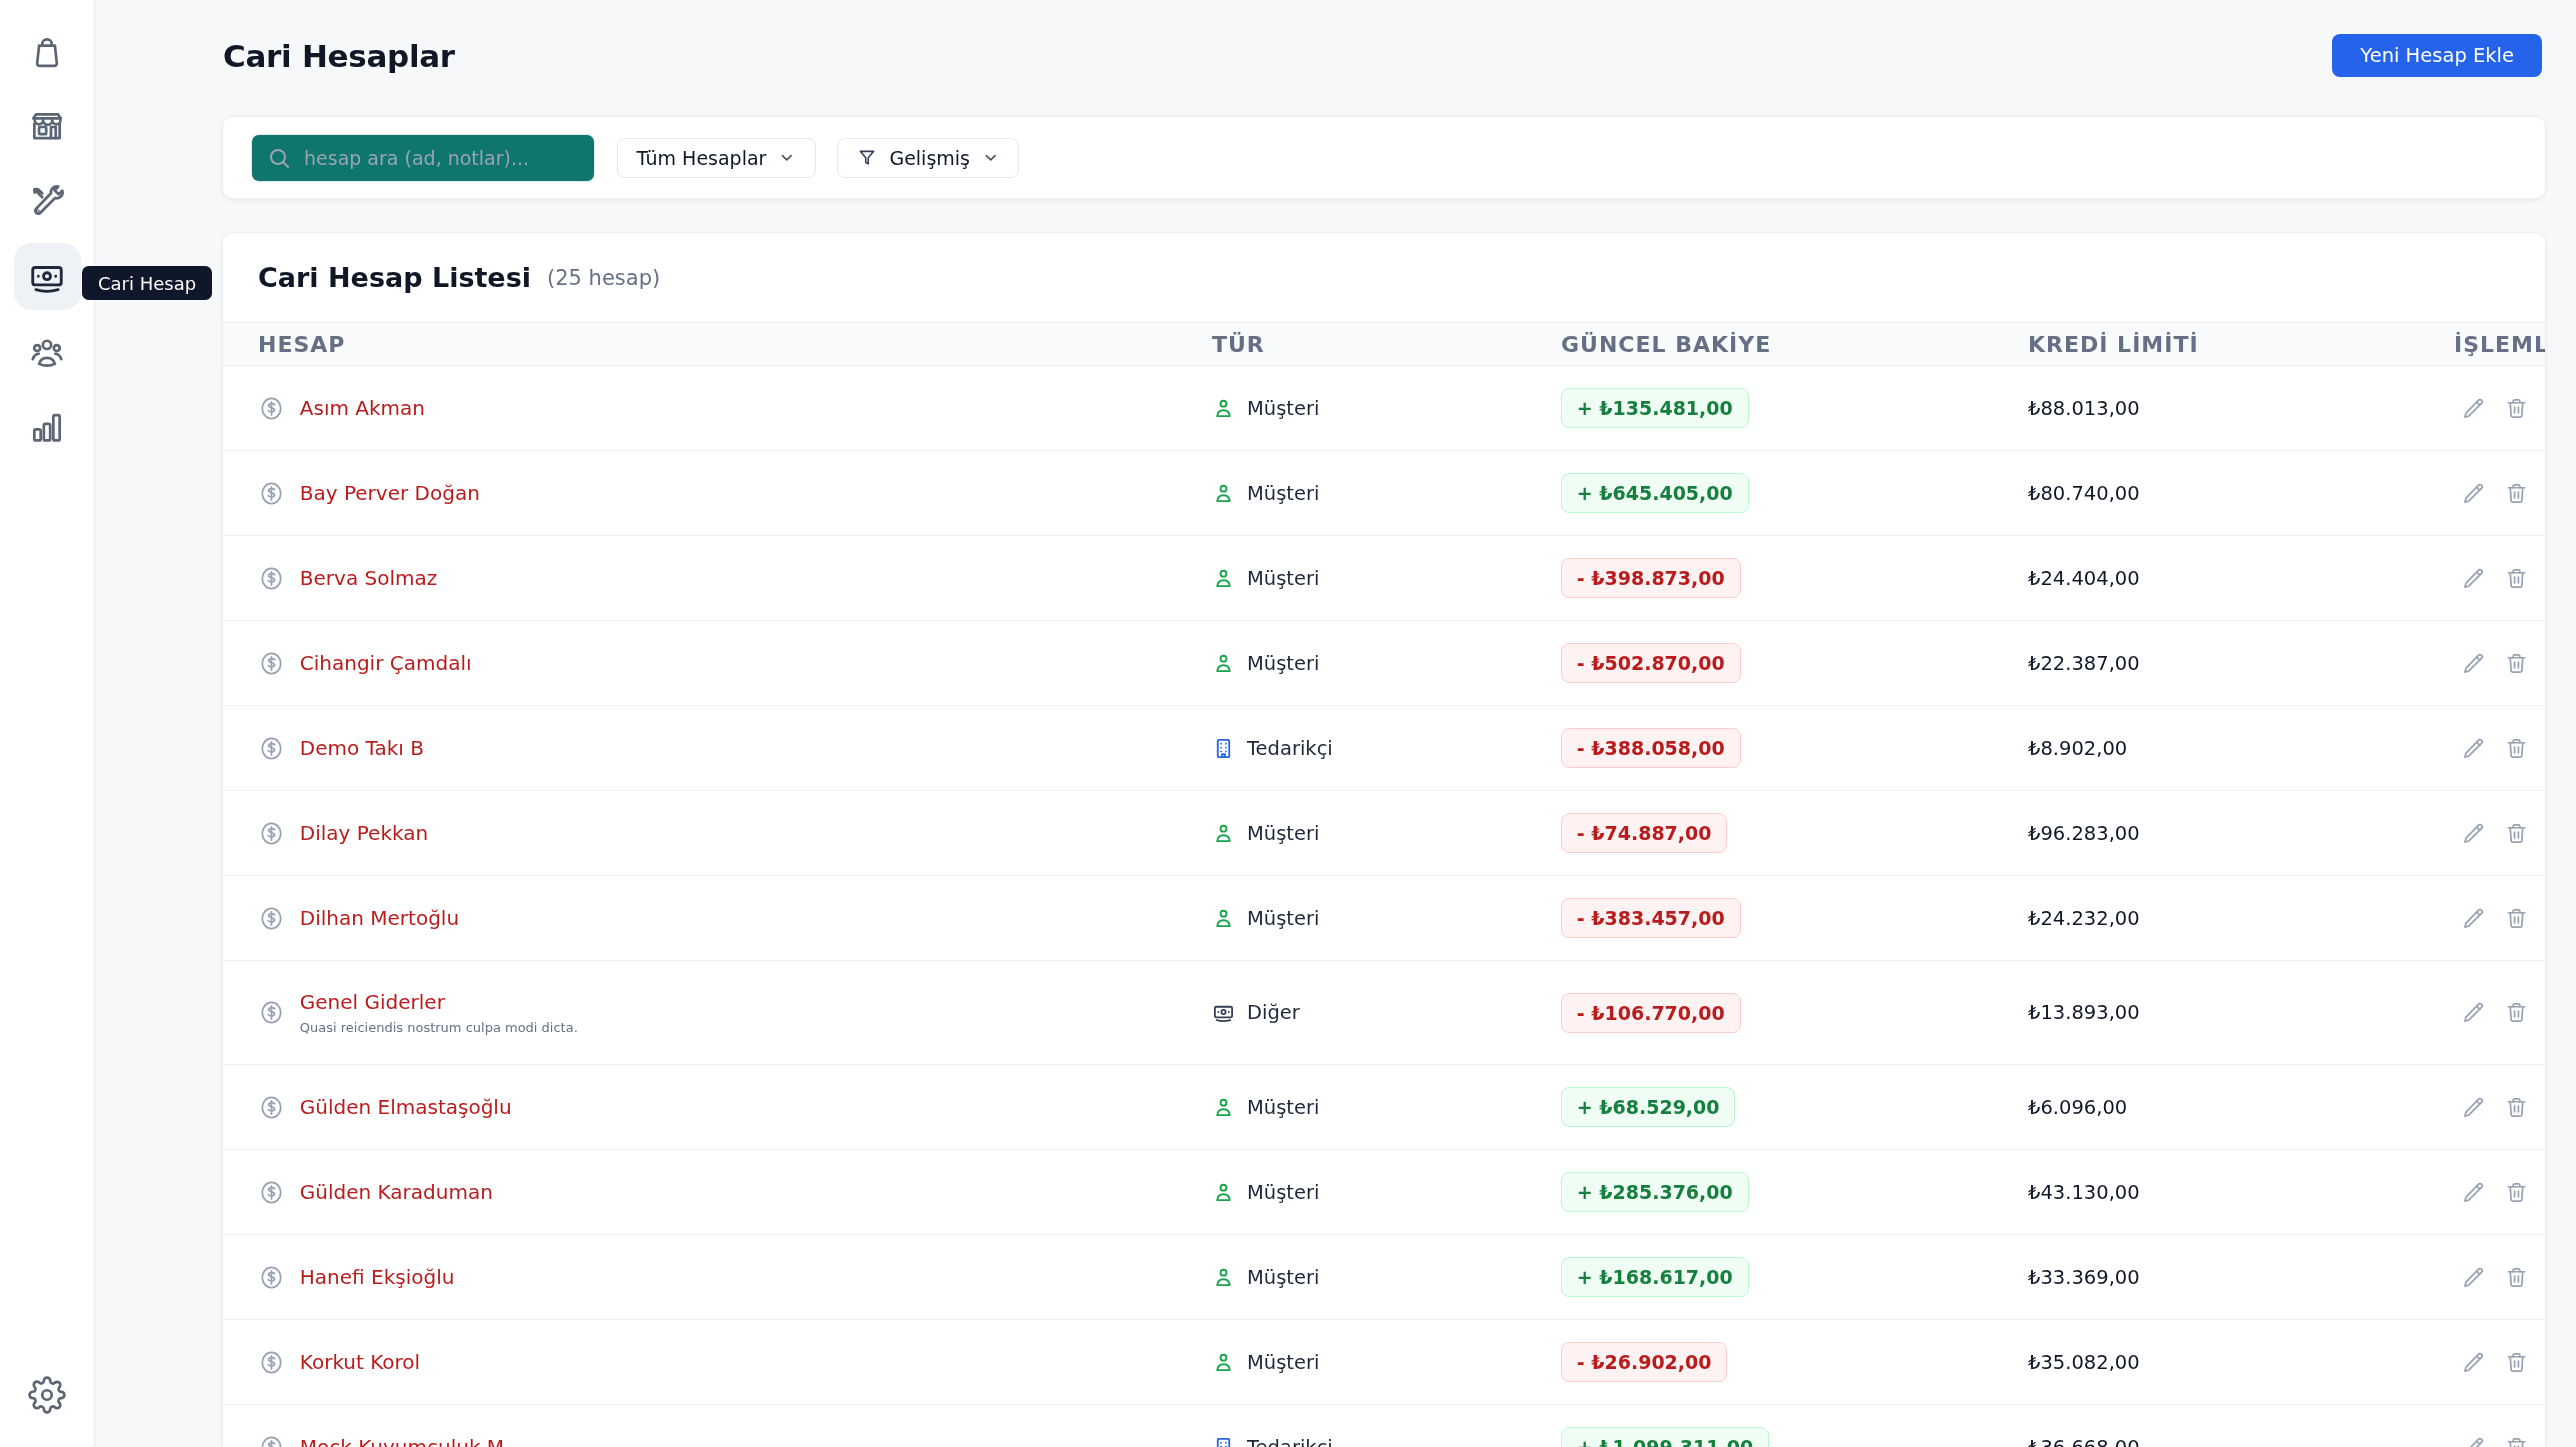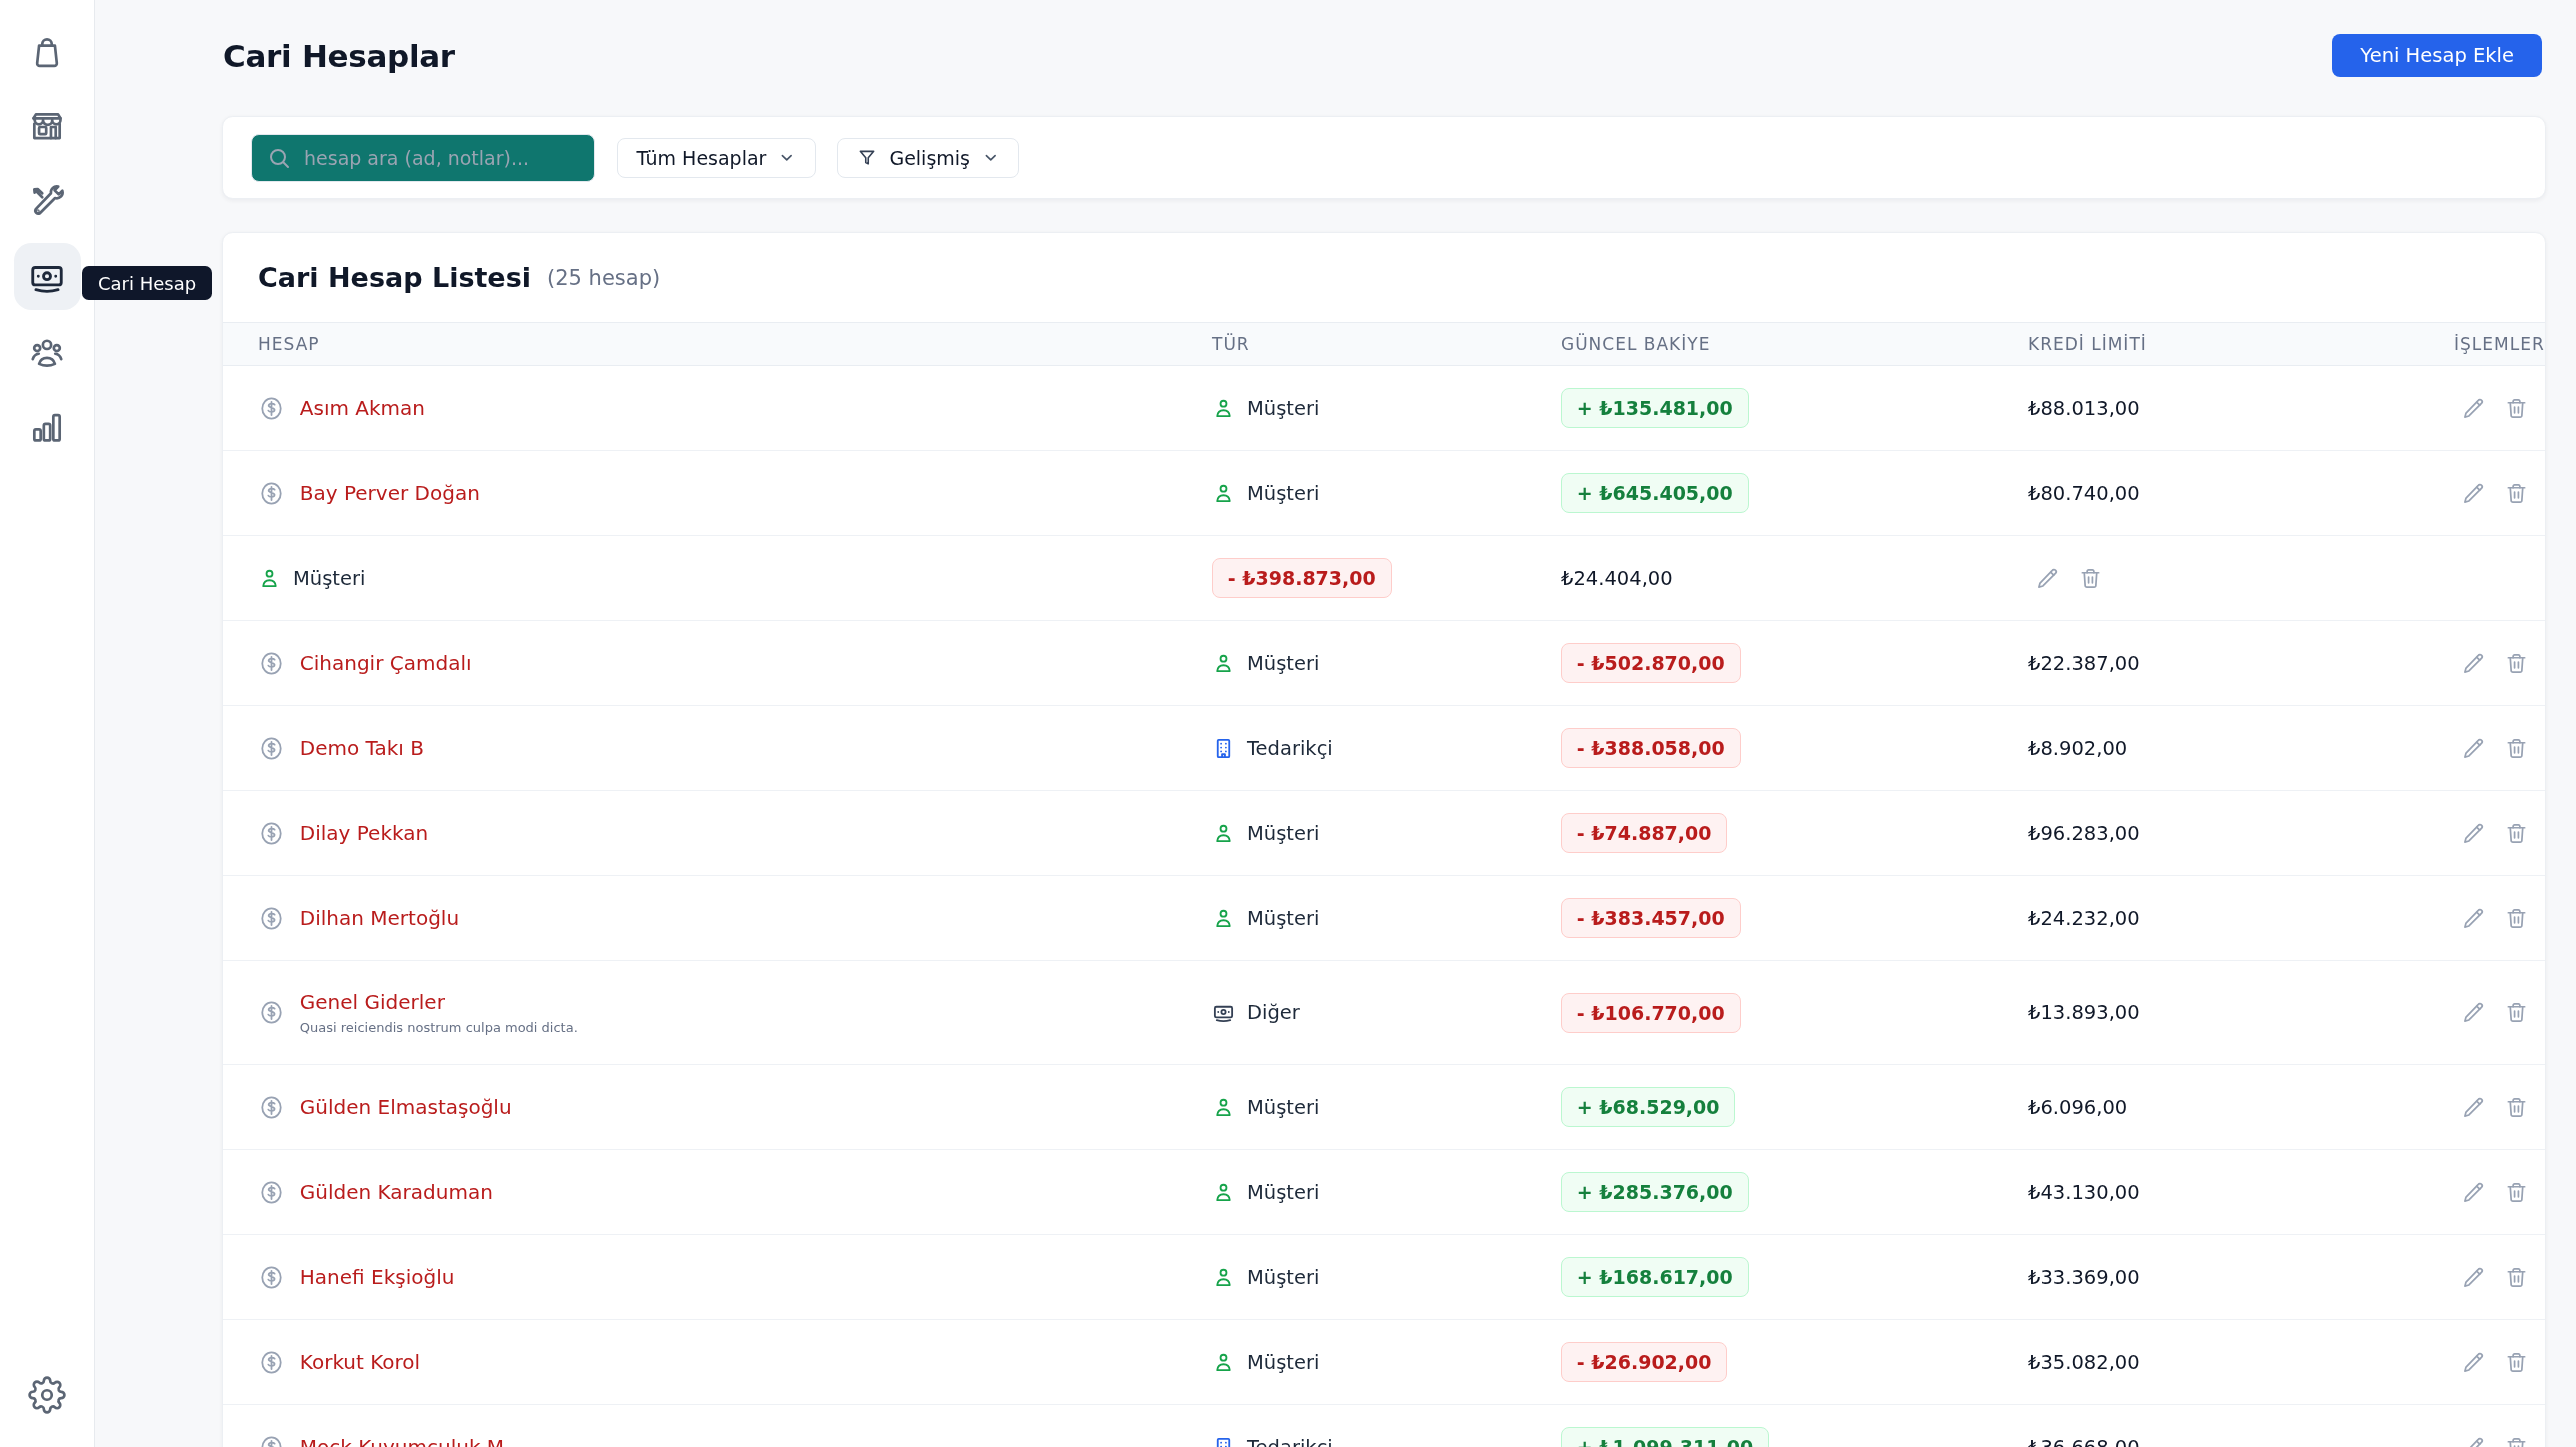--- a/index.html
+++ b/index.html
@@ -77,21 +77,21 @@
   .list-count { font-size:21px; color:#667085; }
 
   .grid-row {
     display:grid;
     grid-template-columns:954px 349px 467px 426px 1fr;
     padding:0 35px; align-items:center;
   }
   .col-head {
     height:44px; background:#f8fafc;
     border-top:1.3px solid #e9edf2; border-bottom:1.3px solid #e9edf2;
-    font-size:17px; font-weight:400; letter-spacing:1px; color:#667085;
+    font-size:22px; font-weight:700; letter-spacing:1px; color:#667085;
   }
   .col-head > div { text-transform:uppercase; }
 
   .acc-row { min-height:85px; border-bottom:1.3px solid #eef1f5; cursor:pointer; }
   .acc-row.has-note { min-height:104px; }
   .acc-cell { display:flex; align-items:center; gap:14.8px; }
   .acc-ic { width:27px; height:27px; color:#98a2b3; flex:none; }
   .acc-texts { display:flex; flex-direction:column; gap:5.4px; }
   .acc-name { font-size:20px; font-weight:500; color:#b91c1c; }
   .acc-note { font-size:13px; color:#667085; }
@@ -338,20 +338,32 @@
             <path d="M3.5 6h17"></path>
                 <path d="M8.5 6V4.5A1.5 1.5 0 0 1 10 3h4a1.5 1.5 0 0 1 1.5 1.5V6"></path>
             <path d="M5.5 6l.9 13.2A1.8 1.8 0 0 0 8.2 21h7.6a1.8 1.8 0 0 0 1.8-1.8L18.5 6"></path>
             <path d="M10 10.5v6M14 10.5v6"></path>
           </svg>
         </span>
       </button>
     </div>
   </div>
       <div class="grid-row acc-row">
+    <div class="acc-cell">
+      <span class="acc-ic">
+        <svg viewBox="0 0 24 24" fill="none" stroke="currentColor" stroke-width="1.6" width="27" height="27">
+          <ellipse cx="12" cy="12" rx="8.2" ry="9"></ellipse>
+          <path d="M12 6.2v11.6M14.8 8.6c-.7-1.1-4.9-1.6-5.3.6-.4 2.4 5.4 1.5 5.2 4.1-.2 2.3-4.6 2.1-5.5.6" stroke-linecap="round"></path>
+        </svg>
+      </span>
+      <span class="acc-texts">
+        <span class="acc-name">Berva Solmaz</span>
+
+      </span>
+    </div>
     <div class="type-cell">
       <span class="type-icon customer">
         <svg viewBox="0 0 24 24" fill="none" stroke="currentColor" stroke-width="1.9" stroke-linecap="round" stroke-linejoin="round" width="23" height="23">
           <circle cx="12" cy="7" r="3.1"></circle>
           <path d="M5.5 20c.3-3.8 2.9-6.2 6.5-6.2s6.2 2.4 6.5 6.2z"></path>
         </svg>
       </span>
 
       <span>Müşteri</span>
     </div>

